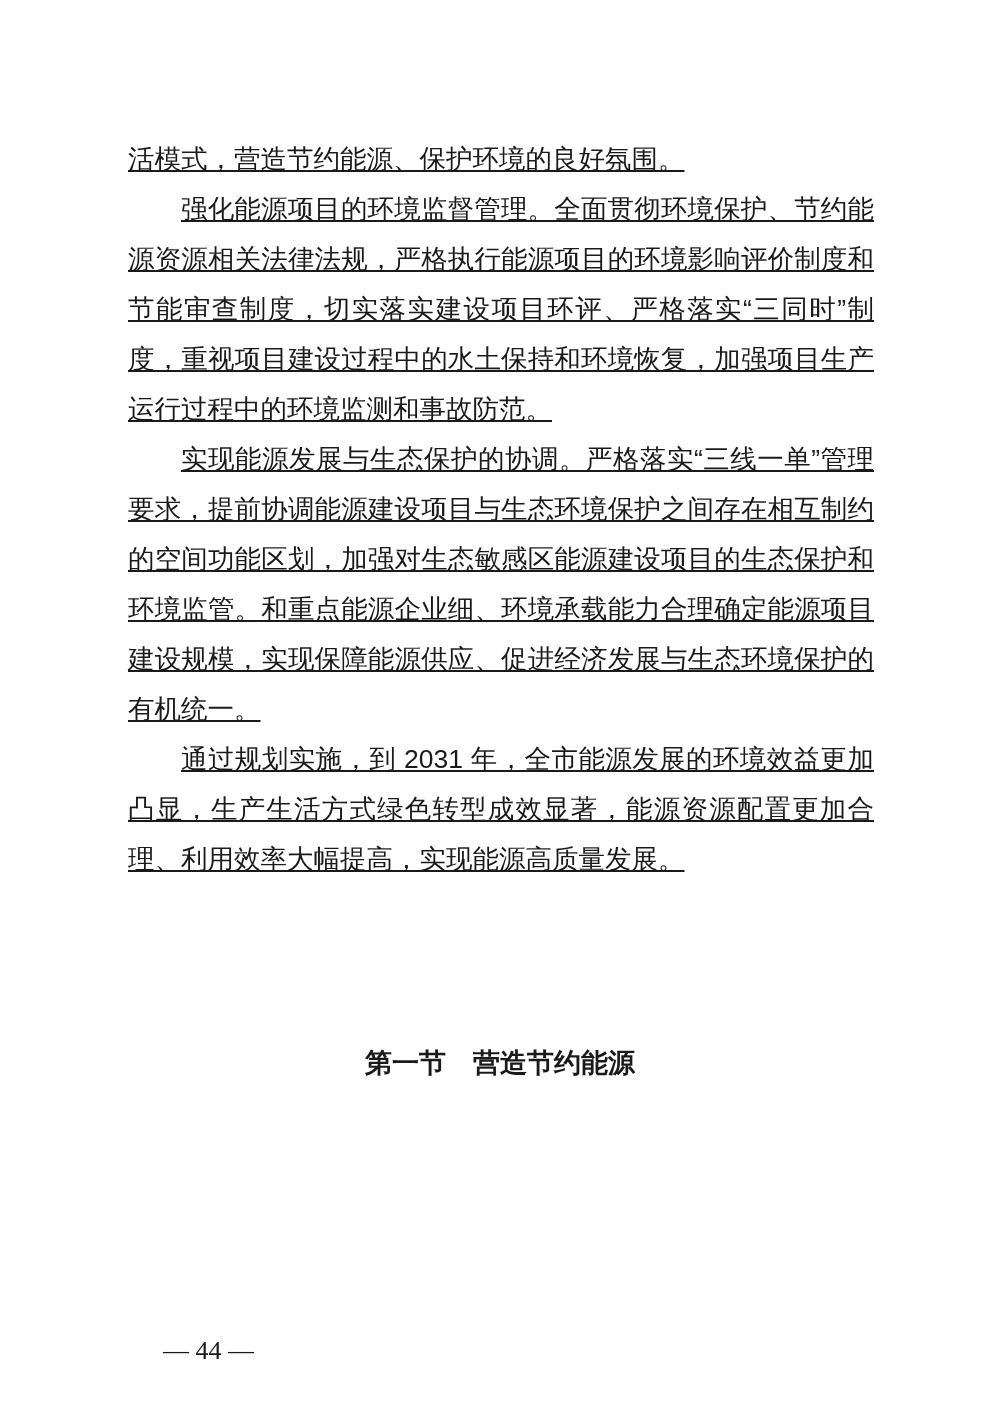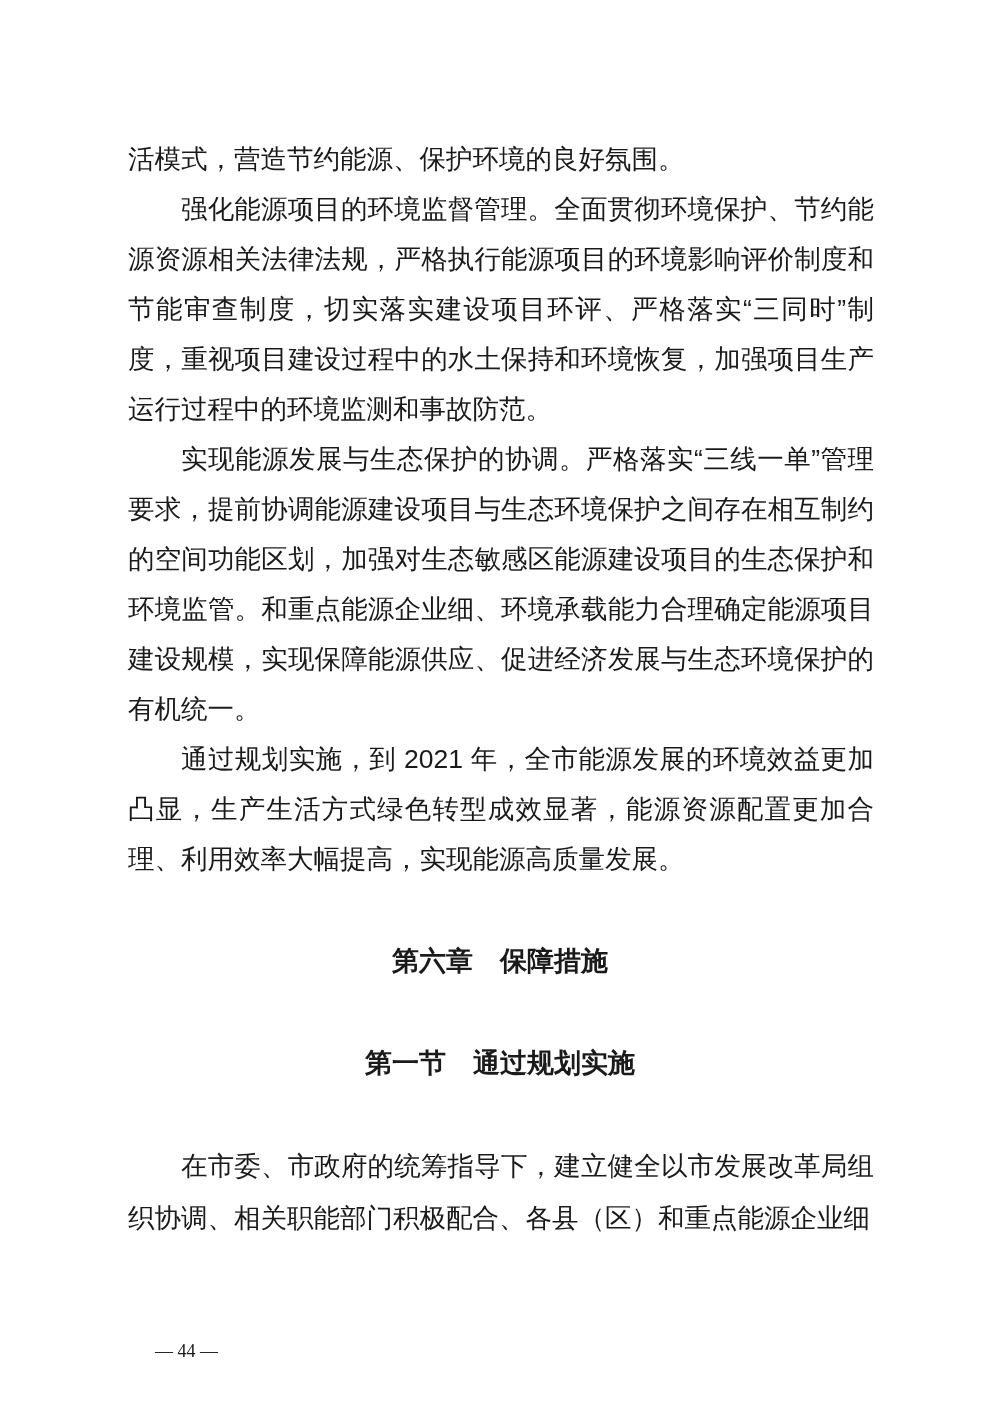--- a/index.html
+++ b/index.html
@@ -14,20 +14,21 @@
     background: #ffffff;
     overflow: hidden;
     color: #1a1a1a;
     font-family: "Liberation Sans", sans-serif;
   }
   .body-block {
     position: absolute;
     top: 134px;
     left: 128px;
     width: 746px;
+    text-decoration: underline;
   }
   .para {
     margin: 0;
     font-size: 26.5px;
     line-height: 50px;
     text-align: justify;
     text-indent: 2em;
     letter-spacing: 0;
     color: #1a1a1a;
   }
@@ -54,43 +55,39 @@
     width: 746px;
   }
   .closing-block .para {
     line-height: 52px;
   }
   .footer {
     position: absolute;
     top: 1306px;
     left: 137px;
     font-family: "Liberation Serif", serif;
-    font-size: 18px;
+    font-size: 26px;
     line-height: 30px;
     color: #1a1a1a;
     white-space: pre;
   }
 </style>
 </head>
 <body>
 
 <div class="page">
 
   <div class="body-block">
     <p class="para first">活模式，营造节约能源、保护环境的良好氛围。</p>
     <p class="para">强化能源项目的环境监督管理。全面贯彻环境保护、节约能源资源相关法律法规，严格执行能源项目的环境影响评价制度和节能审查制度，切实落实建设项目环评、严格落实“三同时”制度，重视项目建设过程中的水土保持和环境恢复，加强项目生产运行过程中的环境监测和事故防范。</p>
     <p class="para">实现能源发展与生态保护的协调。严格落实“三线一单”管理要求，提前协调能源建设项目与生态环境保护之间存在相互制约的空间功能区划，加强对生态敏感区能源建设项目的生态保护和环境监管。和重点能源企业细、环境承载能力合理确定能源项目建设规模，实现保障能源供应、促进经济发展与生态环境保护的有机统一。</p>
-    <p class="para">通过规划实施，到 2021 年，全市能源发展的环境效益更加凸显，生产生活方式绿色转型成效显著，能源资源配置更加合理、利用效率大幅提高，实现能源高质量发展。</p>
+    <p class="para">通过规划实施，到 2031 年，全市能源发展的环境效益更加凸显，生产生活方式绿色转型成效显著，能源资源配置更加合理、利用效率大幅提高，实现能源高质量发展。</p>
   </div>
 
-  <h1 class="heading chapter">第六章　保障措施</h1>
 
-  <h2 class="heading section">第一节　通过规划实施</h2>
+  <h2 class="heading section">第一节　营造节约能源</h2>
 
-  <div class="closing-block">
-    <p class="para">在市委、市政府的统筹指导下，建立健全以市发展改革局组织协调、相关职能部门积极配合、各县（区）和重点能源企业细</p>
-  </div>
 
   <div class="footer">
     <span>— 44 —</span>
   </div>
 
 </div>
 
 </body></html>

